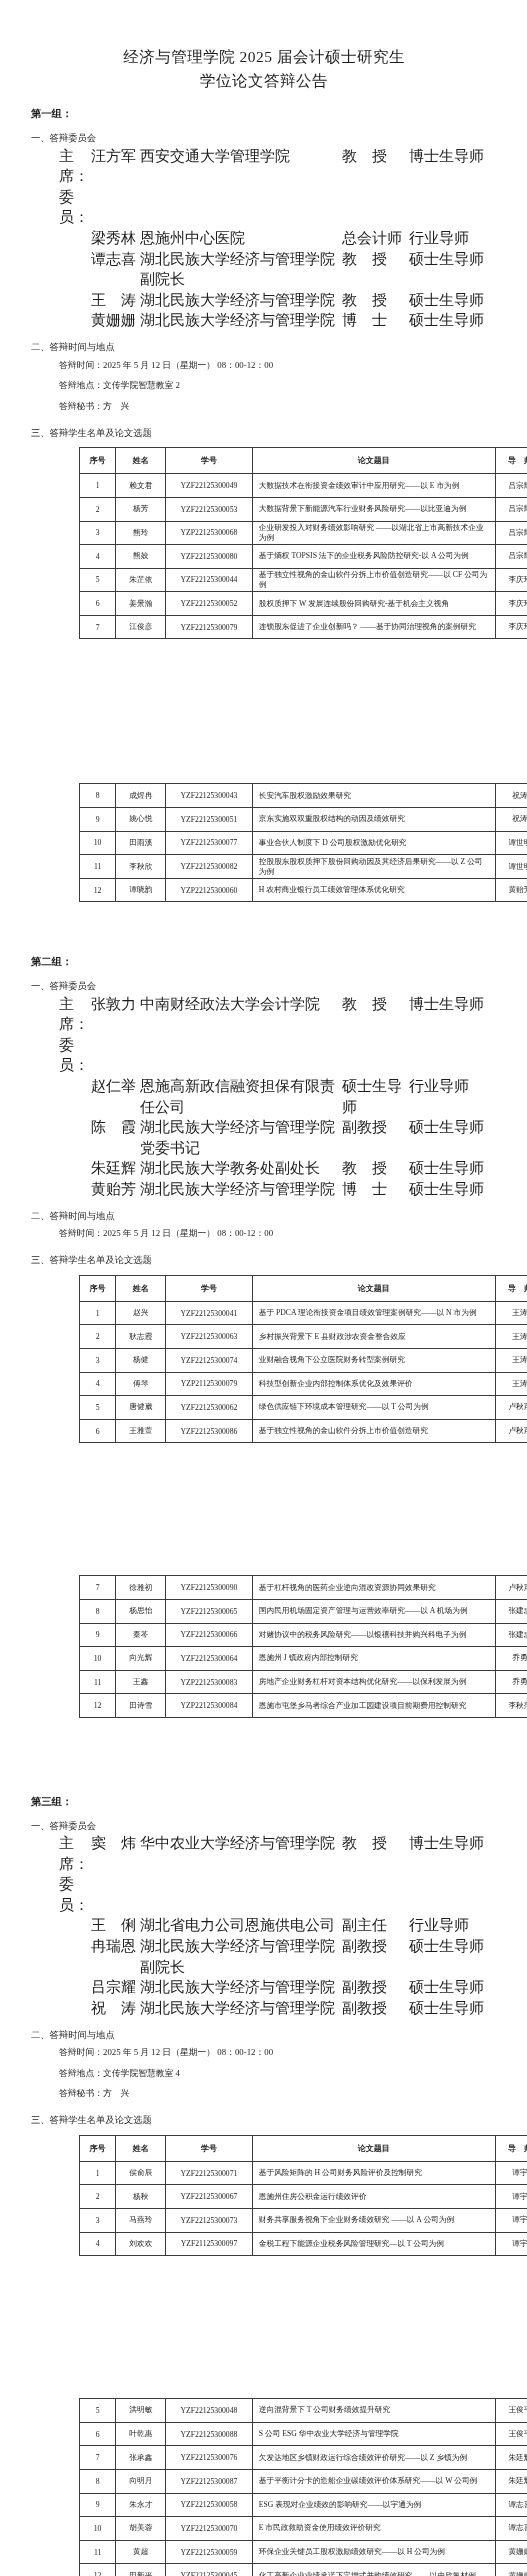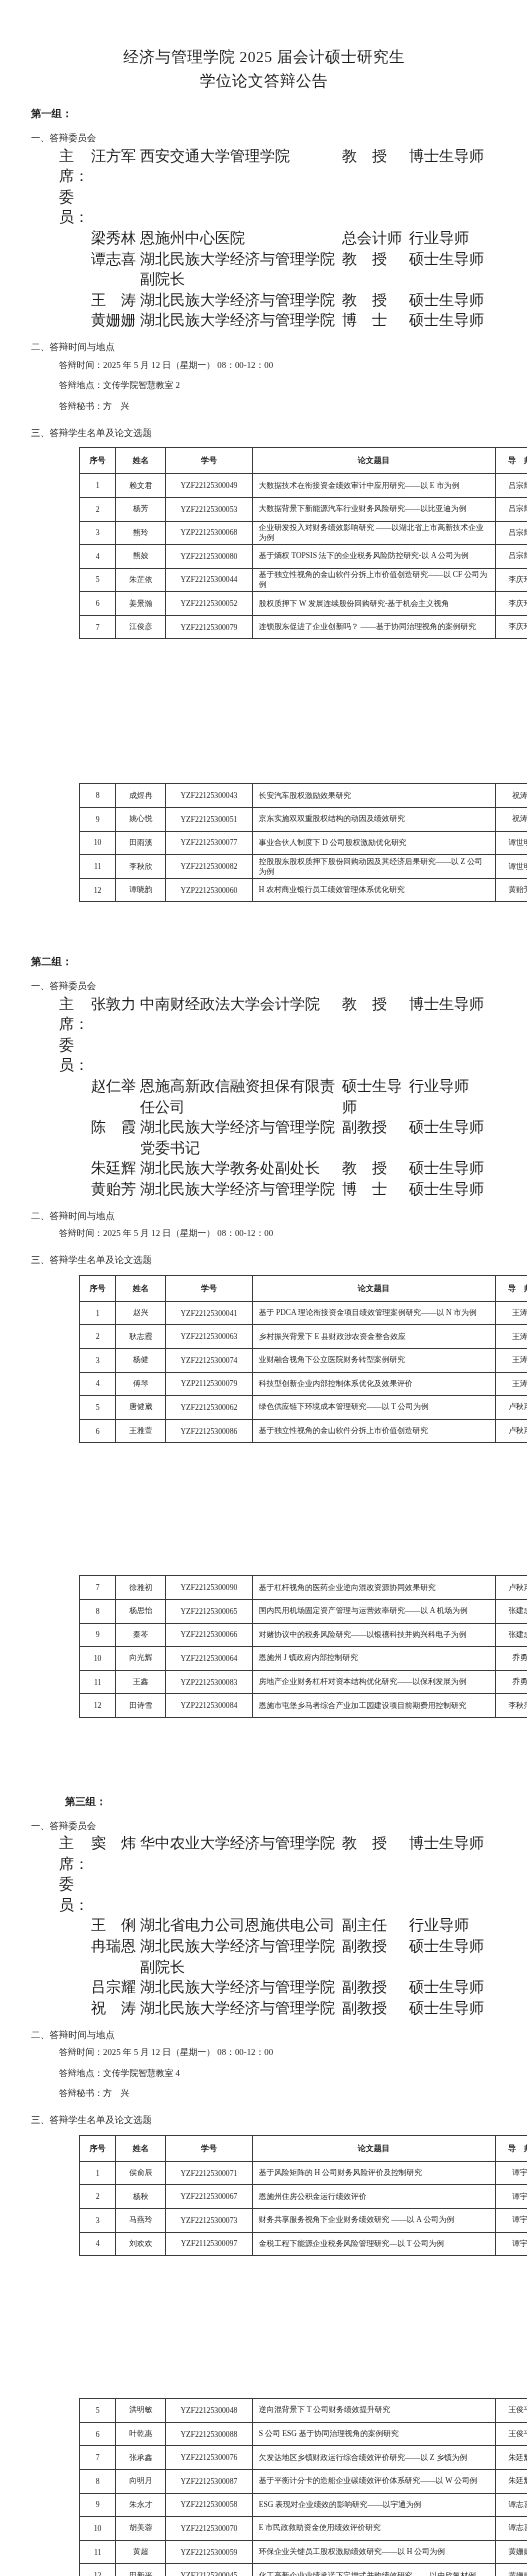--- a/index.html
+++ b/index.html
@@ -14,21 +14,21 @@
     font-size:15.5px;line-height:24px;letter-spacing:0.5px;
     font-family:"Liberation Serif","DejaVu Serif",serif;
   }
   .intro{
     margin:27px 0 0 0;font-size:9px;line-height:26px;
     text-align:justify;text-indent:2em;
   }
   .hei{font-family:"Liberation Sans","DejaVu Sans",sans-serif;}
   .group-title{margin:0;padding-top:13.4px;font-size:10.3px;font-weight:bold;line-height:15.5px;}
   .g2{padding-top:52px;}
-  .g3{padding-top:76px;margin-left:34px;}
+  .g3{padding-top:76px;}
   .g4{padding-top:50px;}
   .section-heading{margin:9.3px 0 0 0;font-size:9.3px;font-weight:normal;line-height:14.4px;}
   .person-row{display:flex;font-size:15px;line-height:20.6px;padding-left:28px;}
   .person-row .p-label{width:32px;flex:0 0 32px;}
   .person-row.member{padding-left:60px;}
   .p-name{width:49px;flex:0 0 49px;}
   .p-aff{flex:1 1 auto;font-family:Liberation Serif, serif;}
   .p-title{width:67px;flex:0 0 67px;}
   .p-role{width:88px;flex:0 0 88px;}
   .info-line{margin:0;font-size:8.8px;line-height:20.6px;padding-left:28px;}
@@ -448,21 +448,21 @@
             <td class="col-num">5</td>
             <td class="col-name">洪明敏</td>
             <td class="col-sid">YZF22125300048</td>
             <td class="cell-title">逆向混背景下 T 公司财务绩效提升研究</td>
             <td class="col-advisor">王俊平</td>
           </tr>
           <tr>
             <td class="col-num">6</td>
             <td class="col-name">叶乾惠</td>
             <td class="col-sid">YZF22125300088</td>
-            <td class="cell-title">S 公司 ESG 基于协同治理视角的案例研究</td>
+            <td class="cell-title">S 公司 ESG 华中农业大学经济与管理学院</td>
             <td class="col-advisor">王俊平</td>
           </tr>
           <tr>
             <td class="col-num">7</td>
             <td class="col-name">张承鑫</td>
             <td class="col-sid">YZF22125300076</td>
             <td class="cell-title">欠发达地区乡镇财政运行综合绩效评价研究——以 Z 乡镇为例</td>
             <td class="col-advisor">朱廷辉</td>
           </tr>
           <tr>

